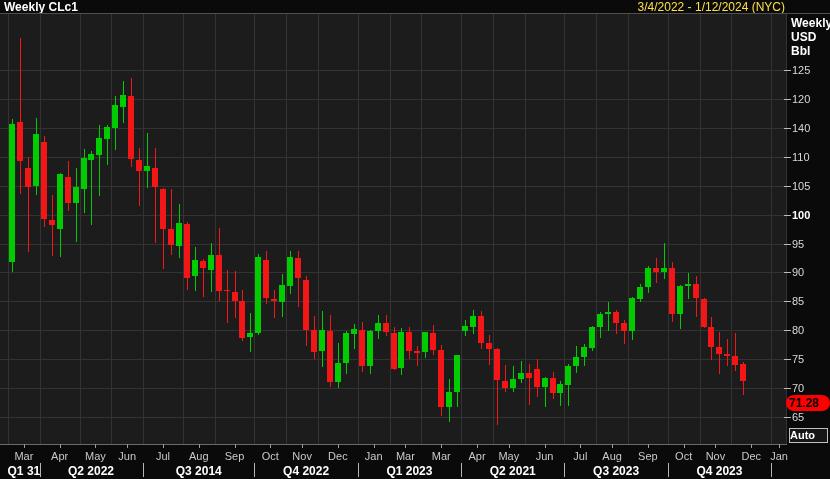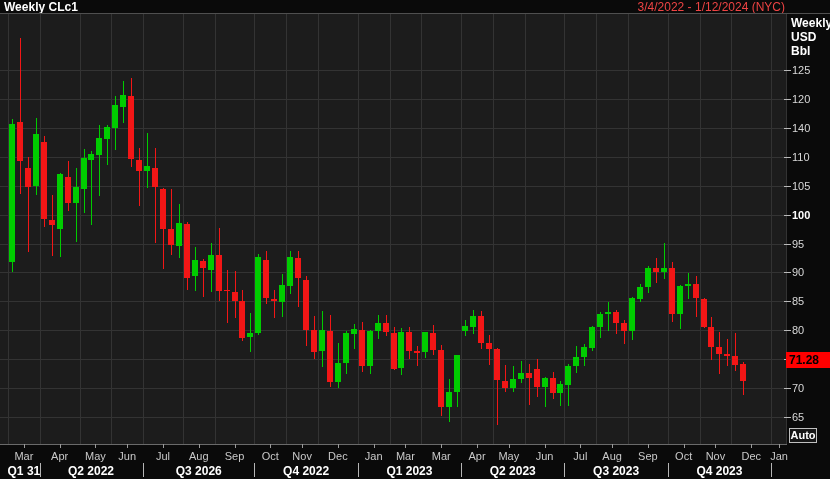--- a/index.html
+++ b/index.html
@@ -1,37 +1,37 @@
 <!DOCTYPE html>
 <html><head>
 <meta charset="utf-8">
 <style>
   html,body{margin:0;padding:0;background:#000;}
   #app{position:relative;width:830px;height:479px;background:#0a0a0a;overflow:hidden;
        font-family:"Liberation Sans","DejaVu Sans",sans-serif;-webkit-font-smoothing:antialiased;}
   .hdr-title{position:absolute;left:4px;top:0px;font-size:12px;font-weight:bold;color:#fff;}
-  .hdr-range{position:absolute;right:45px;top:0px;font-size:12px;color:#ef4444;}
+  .hdr-range{position:absolute;right:45px;top:0px;font-size:12px;color:#fde047;}
   .hdr-sep{position:absolute;left:0;top:13px;width:830px;height:1px;background:#4f4f4f;}
   #plot{position:absolute;left:0;top:14px;width:787px;height:430px;background:#1c1c1c;}
   .gl{position:absolute;background:#333;}
   .wick{position:absolute;width:1px;}
   .body{position:absolute;width:6px;}
   .unit{position:absolute;left:791px;font-size:12px;font-weight:bold;color:#fff;}
   .ytick{position:absolute;left:792px;font-size:11px;color:#d8d8d8;}
   .ytick.b100{font-weight:bold;color:#fff;}
   .ydash{position:absolute;left:784px;width:7px;height:1px;background:#bbb;}
   .lastpx{position:absolute;left:786px;width:44px;height:16px;background:#ff0000;color:#000;
           font-size:12px;font-weight:bold;line-height:16px;padding-left:3px;box-sizing:border-box;}
   .xaxis-line{position:absolute;left:0;top:444px;width:787px;height:1px;background:#6a6a6a;}
   .mtick{position:absolute;top:444px;width:1px;height:4px;background:#9a9a9a;}
   .mlabel{position:absolute;top:450px;font-size:11px;color:#c9c9c9;transform:translateX(-50%);white-space:nowrap;}
   .qlabel{position:absolute;top:464px;font-size:12px;font-weight:bold;color:#fff;transform:translateX(-50%);white-space:nowrap;}
   .qbar{position:absolute;top:463px;width:1px;height:14px;background:#b5b5b5;}
-  .auto-btn{position:absolute;left:789px;top:428px;width:28px;height:15px;border:1px solid #c0c0c0;
-            background:#161616;color:#fff;font-size:11px;font-weight:bold;text-align:center;
+  .auto-btn{position:absolute;left:789px;top:428px;width:39px;height:15px;border:1px solid #c0c0c0;
+            background:#161616;color:#fff;font-size:11px;font-weight:bold;
             line-height:13px;box-sizing:border-box;cursor:pointer;}
 </style>
 </head>
 <body>
 
 <div id="app">
   <div class="hdr-title">Weekly CLc1</div>
   <div class="hdr-range">3/4/2022 - 1/12/2024 (NYC)</div>
   <div class="hdr-sep"></div>
 
@@ -287,21 +287,21 @@
       <div class="ydash" style="top: 330.325px;"></div>
       <div class="ytick" style="top: 324.325px;">80</div>
       <div class="ydash" style="top: 359.25px;"></div>
       <div class="ytick" style="top: 353.25px;">75</div>
       <div class="ydash" style="top: 388.175px;"></div>
       <div class="ytick" style="top: 382.175px;">70</div>
       <div class="ydash" style="top: 417.1px;"></div>
       <div class="ytick" style="top: 411.1px;">65</div>
     </div>
 
-  <div class="lastpx" id="lastpx" style="top: 352px;">71.28</div>
+  <div class="lastpx" id="lastpx" style="top: 395px; border-radius: 8px;">71.28</div>
 
   <div class="xaxis-line"></div>
   <div id="xticks">
       <div class="mtick" style="left: 24px;"></div>
       <div class="mlabel" style="left: 23.898px;">Mar</div>
       <div class="mtick" style="left: 60px;"></div>
       <div class="mlabel" style="left: 59.6684px;">Apr</div>
       <div class="mtick" style="left: 95px;"></div>
       <div class="mlabel" style="left: 95.4388px;">May</div>
       <div class="mtick" style="left: 127px;"></div>
@@ -347,22 +347,22 @@
       <div class="qbar" style="left: 40px;"></div>
       <div class="qbar" style="left: 143px;"></div>
       <div class="qbar" style="left: 254px;"></div>
       <div class="qbar" style="left: 358px;"></div>
       <div class="qbar" style="left: 461px;"></div>
       <div class="qbar" style="left: 564px;"></div>
       <div class="qbar" style="left: 668px;"></div>
       <div class="qbar" style="left: 771px;"></div>
       <div class="qlabel" style="left: 23.898px;">Q1 31</div>
       <div class="qlabel" style="left: 91px;">Q2 2022</div>
-      <div class="qlabel" style="left: 198.776px;">Q3 2026</div>
+      <div class="qlabel" style="left: 198.776px;">Q3 2014</div>
       <div class="qlabel" style="left: 306.087px;">Q4 2022</div>
       <div class="qlabel" style="left: 409.423px;">Q1 2023</div>
-      <div class="qlabel" style="left: 512.76px;">Q2 2023</div>
+      <div class="qlabel" style="left: 512.76px;">Q2 2021</div>
       <div class="qlabel" style="left: 616.097px;">Q3 2023</div>
       <div class="qlabel" style="left: 719.434px;">Q4 2023</div>
     </div>
 
   <div class="auto-btn">Auto</div>
 </div>
 
 </body></html>

